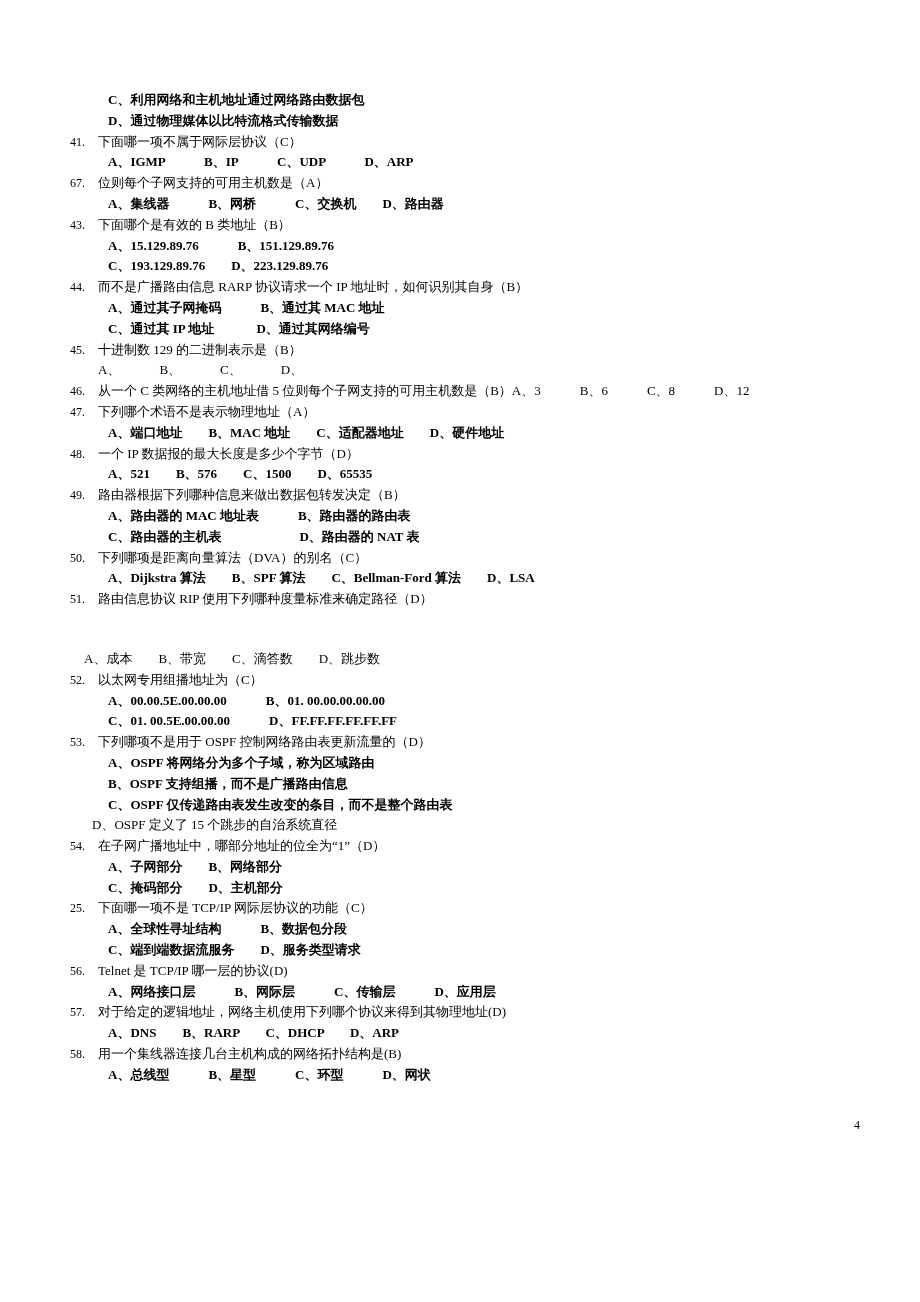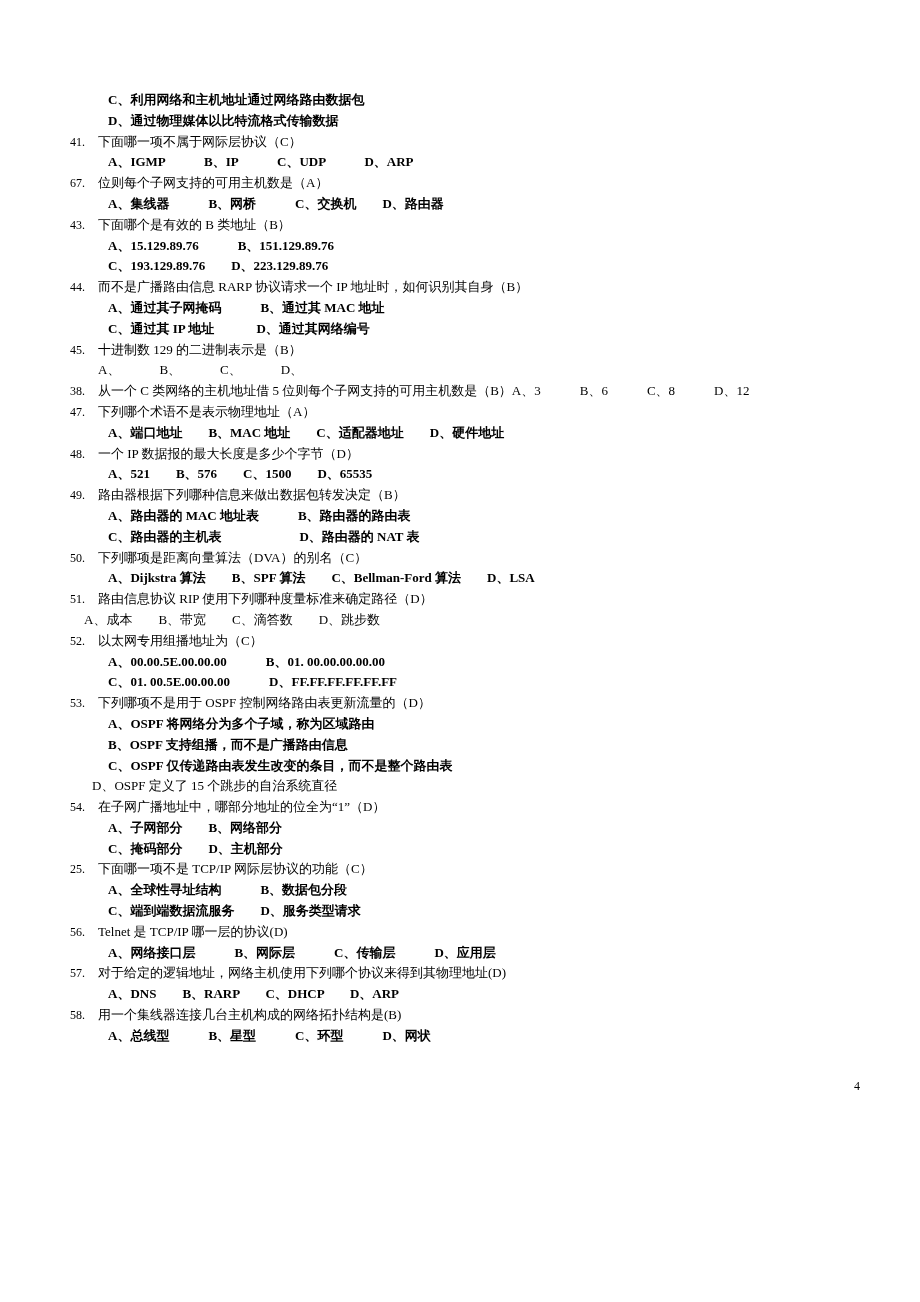--- a/index.html
+++ b/index.html
@@ -52,37 +52,37 @@
 <div class="line opt-line">A、15.129.89.76　　　B、151.129.89.76</div>
 <div class="line opt-line">C、193.129.89.76　　D、223.129.89.76</div>
 
 <div class="line"><span class="qnum">44.</span>　<span>而不是广播路由信息 RARP 协议请求一个 IP 地址时，如何识别其自身（B）</span></div>
 <div class="line opt-line">A、通过其子网掩码　　　B、通过其 MAC 地址</div>
 <div class="line opt-line">C、通过其 IP 地址　　　 D、通过其网络编号</div>
 
 <div class="line"><span class="qnum">45.</span>　<span>十进制数 129 的二进制表示是（B）</span></div>
 <div class="line opt-line-sm">A、　　　B、　　　C、　　　D、</div>
 
-<div class="line"><span class="qnum">38.</span>　<span>从一个 C 类网络的主机地址借 5 位则每个子网支持的可用主机数是（B）A、3　　　B、6　　　C、8　　　D、12</span></div>
+<div class="line"><span class="qnum">46.</span>　<span>从一个 C 类网络的主机地址借 5 位则每个子网支持的可用主机数是（B）A、3　　　B、6　　　C、8　　　D、12</span></div>
 
 <div class="line"><span class="qnum">47.</span>　<span>下列哪个术语不是表示物理地址（A）</span></div>
 <div class="line opt-line">A、端口地址　　B、MAC 地址　　C、适配器地址　　D、硬件地址</div>
 
 <div class="line"><span class="qnum">48.</span>　<span>一个 IP 数据报的最大长度是多少个字节（D）</span></div>
 <div class="line opt-line">A、521　　B、576　　C、1500　　D、65535</div>
 
 <div class="line"><span class="qnum">49.</span>　<span>路由器根据下列哪种信息来做出数据包转发决定（B）</span></div>
 <div class="line opt-line">A、路由器的 MAC 地址表　　　B、路由器的路由表</div>
 <div class="line opt-line">C、路由器的主机表　　　　　　D、路由器的 NAT 表</div>
 
 <div class="line"><span class="qnum">50.</span>　<span>下列哪项是距离向量算法（DVA）的别名（C）</span></div>
 <div class="line opt-line">A、Dijkstra 算法　　B、SPF 算法　　C、Bellman-Ford 算法　　D、LSA</div>
 
 <div class="line"><span class="qnum">51.</span>　<span>路由信息协议 RIP 使用下列哪种度量标准来确定路径（D）</span></div>
-<div class="line" style="padding-left:14px;">A、成本　　B、带宽　　C、滴答数　　D、跳步数</div>
+<div class="line" style="padding-left:14px;margin-top:39px;">A、成本　　B、带宽　　C、滴答数　　D、跳步数</div>
 
 <div class="line"><span class="qnum">52.</span>　<span>以太网专用组播地址为（C）</span></div>
 <div class="line opt-line">A、00.00.5E.00.00.00　　　B、01. 00.00.00.00.00</div>
 <div class="line opt-line">C、01. 00.5E.00.00.00　　　D、FF.FF.FF.FF.FF.FF</div>
 
 <div class="line"><span class="qnum">53.</span>　<span>下列哪项不是用于 OSPF 控制网络路由表更新流量的（D）</span></div>
 <div class="line opt-line">A、OSPF 将网络分为多个子域，称为区域路由</div>
 <div class="line opt-line">B、OSPF 支持组播，而不是广播路由信息</div>
 <div class="line opt-line">C、OSPF 仅传递路由表发生改变的条目，而不是整个路由表</div>
 <div class="line" style="padding-left:22px;">D、OSPF 定义了 15 个跳步的自治系统直径</div>

